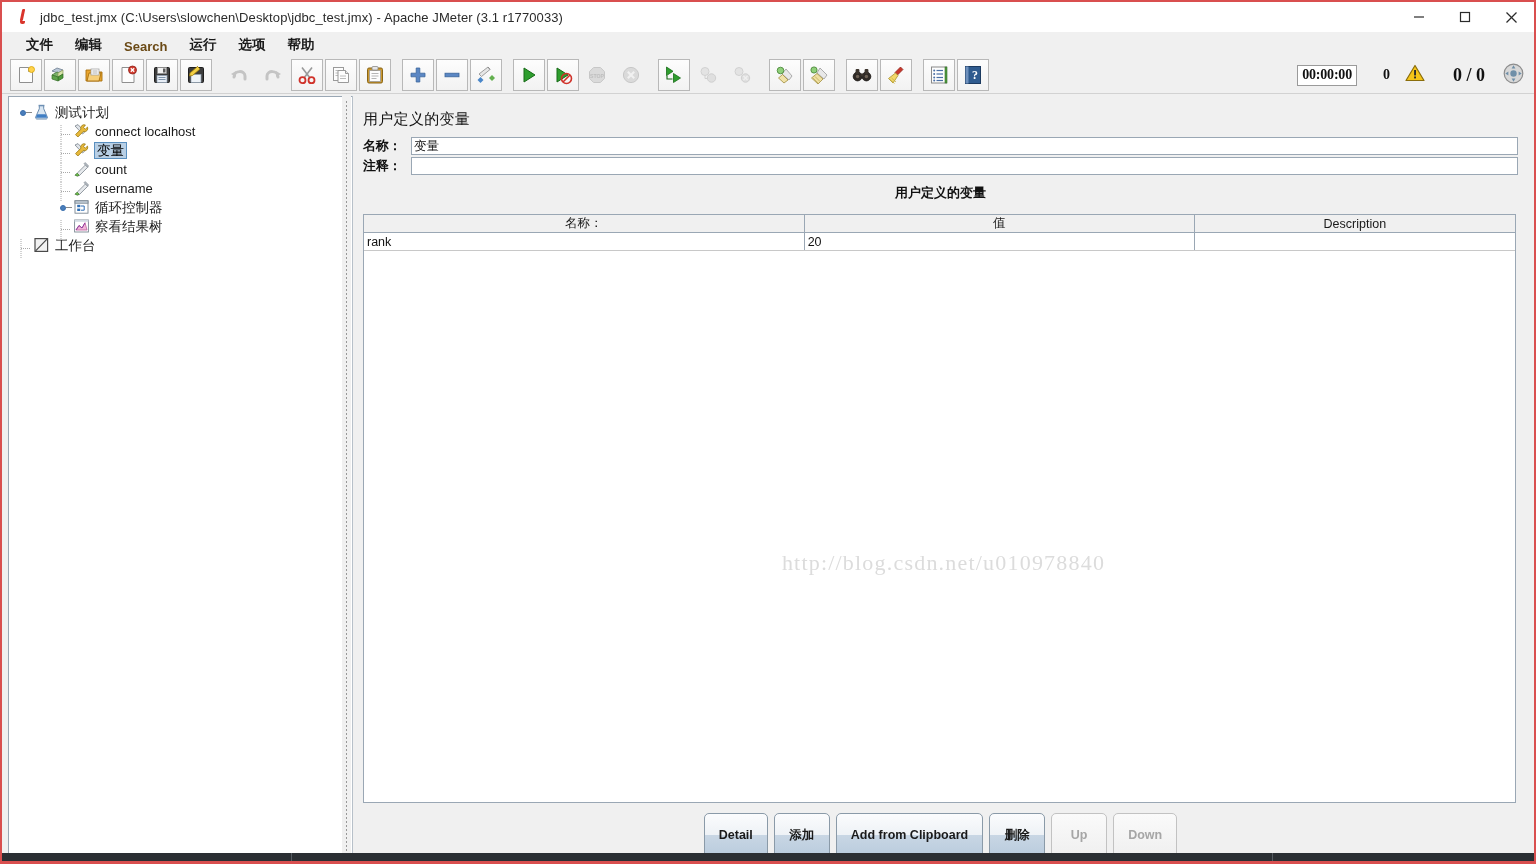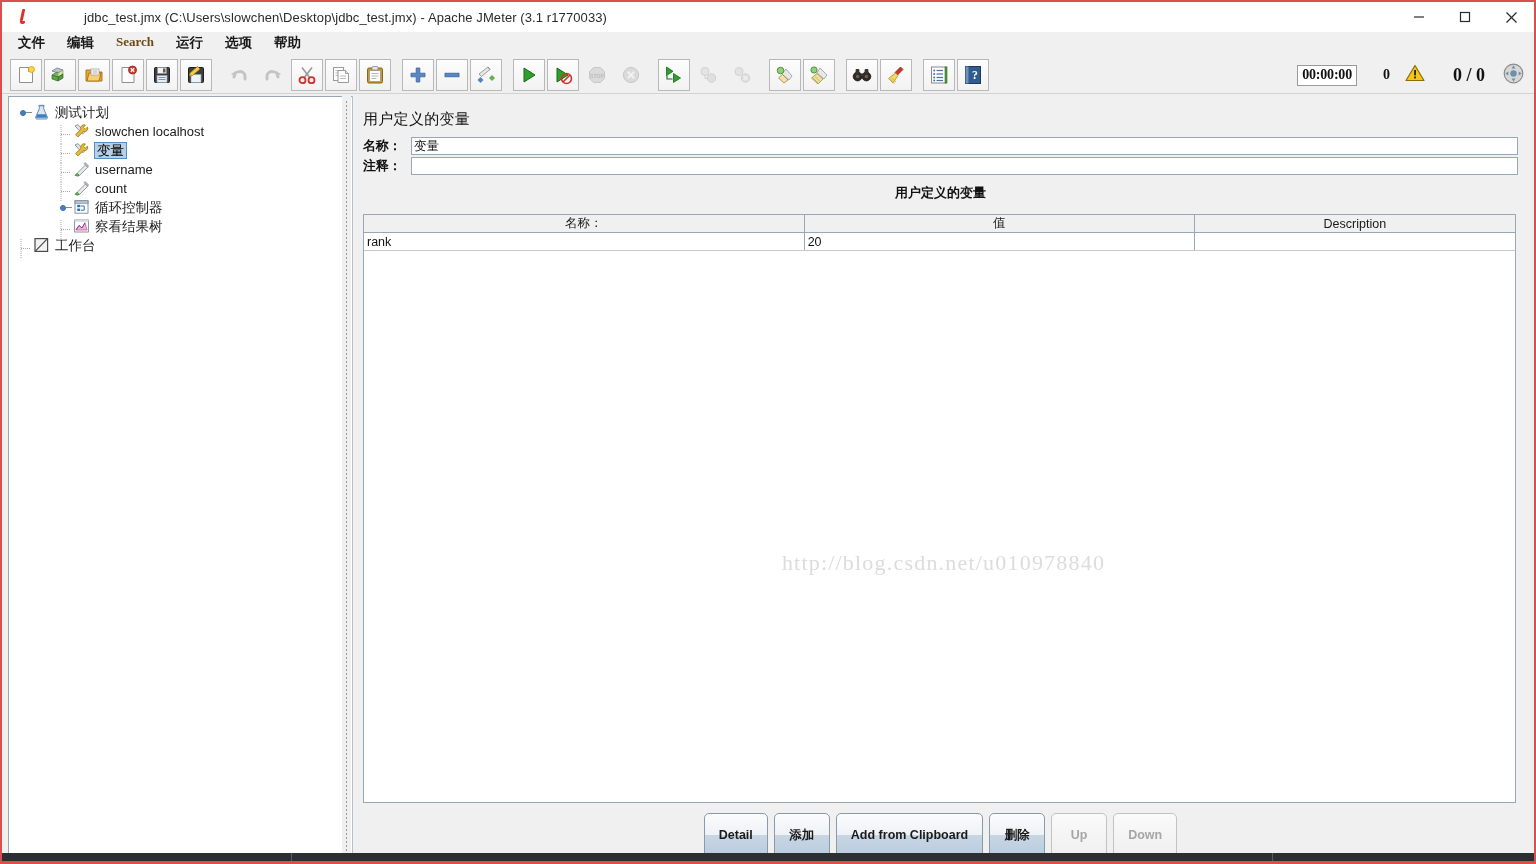--- a/index.html
+++ b/index.html
@@ -17,21 +17,21 @@
     border: 2px solid #d94f4f;
     border-bottom-width: 3px;
     background: #f0f0f0;
     overflow: hidden;
   }
 
   
   .titlebar {
     position: absolute; top: 0; left: 0; right: 0; height: 30px;
     background: #ffffff;
-    display: flex; align-items: center; gap: 44px;
+    display: flex; align-items: center;
   }
   .title-icon {
     width: 18px; height: 18px; margin-left: 12px; margin-right: 8px;
     position: relative; flex: none;
   }
   .title-icon::before {
     content: "";
     position: absolute; left: 7px; top: 1px;
     width: 3px; height: 12px;
     background: #d9342b;
@@ -54,25 +54,24 @@
     display: flex; align-items: stretch;
   }
   .win-btn {
     width: 46px; display: flex; align-items: center; justify-content: center;
     color: #2b2b2b;
   }
   .win-btn svg { display: block; }
 
   
   .menubar {
-    position: absolute; top: 30px; left: 0; right: 0; height: 24px;
+    position: absolute; top: 30px; left: 8px; right: 0; height: 24px;
     background: #f0f0f0;
-    display: flex; align-items: flex-start; padding-left: 14px;
+    display: flex; align-items: flex-end; padding-left: 14px;
     box-sizing: border-box;
-    font-family: Liberation Serif, serif;
   }
   .menu-item {
     font-size: 13.5px; color: #1a1a1a; margin-right: 18px;
     padding: 2px 2px; white-space: nowrap; font-weight: 600;
   }
   .menu-item.latin { font-size: 13px; color: #6b4a16; }
 
   
   .toolbar {
     position: absolute; top: 54px; left: 0; right: 0; height: 38px;
@@ -576,21 +575,21 @@
           </div>
           <div class="tnode latin" style="padding-left: 40px;">
             <span class="thandle"><svg width="14" height="19" viewBox="0 0 14 19">
                 <line x1="2" y1="0" x2="2" y2="19" stroke="#a8a8a8" stroke-dasharray="1 1"></line>
                 <line x1="2" y1="9.5" x2="12" y2="9.5" stroke="#a8a8a8" stroke-dasharray="1 1"></line>
               </svg></span>
             <span class="ticon"><svg width="17" height="16" viewBox="0 0 17 16">
                 <path d="M2 3 L5 1.6 L11.8 9 L9.6 11 Z" fill="#dfe3e8" stroke="#7a838c" stroke-width=".8"></path>
                 <path d="M12.4 2 a3.4 3.4 0 0 0-4.5 4.3 L2.5 11.6 l2.4 2.4 5.3-5.4 a3.4 3.4 0 0 0 4.3-4.5 L12.3 6.2 10.5 4.4 Z" fill="#e8b93c" stroke="#9a7a10" stroke-width=".8"></path>
               </svg></span>
-            <span class="lbl">slowchen localhost</span>
+            <span class="lbl">connect localhost</span>
           </div>
           <div class="tnode" style="padding-left: 40px;">
             <span class="thandle"><svg width="14" height="19" viewBox="0 0 14 19">
                 <line x1="2" y1="0" x2="2" y2="19" stroke="#a8a8a8" stroke-dasharray="1 1"></line>
                 <line x1="2" y1="9.5" x2="12" y2="9.5" stroke="#a8a8a8" stroke-dasharray="1 1"></line>
               </svg></span>
             <span class="ticon"><svg width="17" height="16" viewBox="0 0 17 16">
                 <path d="M2 3 L5 1.6 L11.8 9 L9.6 11 Z" fill="#dfe3e8" stroke="#7a838c" stroke-width=".8"></path>
                 <path d="M12.4 2 a3.4 3.4 0 0 0-4.5 4.3 L2.5 11.6 l2.4 2.4 5.3-5.4 a3.4 3.4 0 0 0 4.3-4.5 L12.3 6.2 10.5 4.4 Z" fill="#e8b93c" stroke="#9a7a10" stroke-width=".8"></path>
               </svg></span>
@@ -599,33 +598,33 @@
           <div class="tnode latin" style="padding-left: 40px;">
             <span class="thandle"><svg width="14" height="19" viewBox="0 0 14 19">
                 <line x1="2" y1="0" x2="2" y2="19" stroke="#a8a8a8" stroke-dasharray="1 1"></line>
                 <line x1="2" y1="9.5" x2="12" y2="9.5" stroke="#a8a8a8" stroke-dasharray="1 1"></line>
               </svg></span>
             <span class="ticon"><svg width="17" height="16" viewBox="0 0 17 16">
                 <path d="M2.2 14.2 L4.2 12.2 L12.5 3.9 L14.8 6.2 L6.5 14.5 L4.4 15 Z" fill="#e6e9ec" stroke="#7e868f" stroke-width=".8"></path>
                 <path d="M2.2 14.2 L4.2 12.2 l2 2 L4.4 15 Z" fill="#6fc24a" stroke="#3d7b26" stroke-width=".7"></path>
                 <path d="M12.2 1.6 L15.6 5 L14.5 6.1 L11.1 2.7 Z" fill="#b8bfc6" stroke="#7e868f" stroke-width=".7"></path>
               </svg></span>
-            <span class="lbl">username</span>
+            <span class="lbl">count</span>
           </div>
           <div class="tnode latin" style="padding-left: 40px;">
             <span class="thandle"><svg width="14" height="19" viewBox="0 0 14 19">
                 <line x1="2" y1="0" x2="2" y2="19" stroke="#a8a8a8" stroke-dasharray="1 1"></line>
                 <line x1="2" y1="9.5" x2="12" y2="9.5" stroke="#a8a8a8" stroke-dasharray="1 1"></line>
               </svg></span>
             <span class="ticon"><svg width="17" height="16" viewBox="0 0 17 16">
                 <path d="M2.2 14.2 L4.2 12.2 L12.5 3.9 L14.8 6.2 L6.5 14.5 L4.4 15 Z" fill="#e6e9ec" stroke="#7e868f" stroke-width=".8"></path>
                 <path d="M2.2 14.2 L4.2 12.2 l2 2 L4.4 15 Z" fill="#6fc24a" stroke="#3d7b26" stroke-width=".7"></path>
                 <path d="M12.2 1.6 L15.6 5 L14.5 6.1 L11.1 2.7 Z" fill="#b8bfc6" stroke="#7e868f" stroke-width=".7"></path>
               </svg></span>
-            <span class="lbl">count</span>
+            <span class="lbl">username</span>
           </div>
           <div class="tnode" style="padding-left: 40px;">
             <span class="thandle">
               <span class="knob"></span>
               <span class="stick"></span>
             </span>
             <span class="ticon"><svg width="17" height="16" viewBox="0 0 17 16">
                 <rect x="2" y="1.8" width="13" height="12.4" fill="#ffffff" stroke="#7b8792" stroke-width=".9"></rect>
                 <rect x="2" y="1.8" width="13" height="2.4" fill="#c8d3dd" stroke="#7b8792" stroke-width=".9"></rect>
                 <rect x="4.2" y="5.8" width="3" height="2.4" fill="#2f6fb5"></rect>

